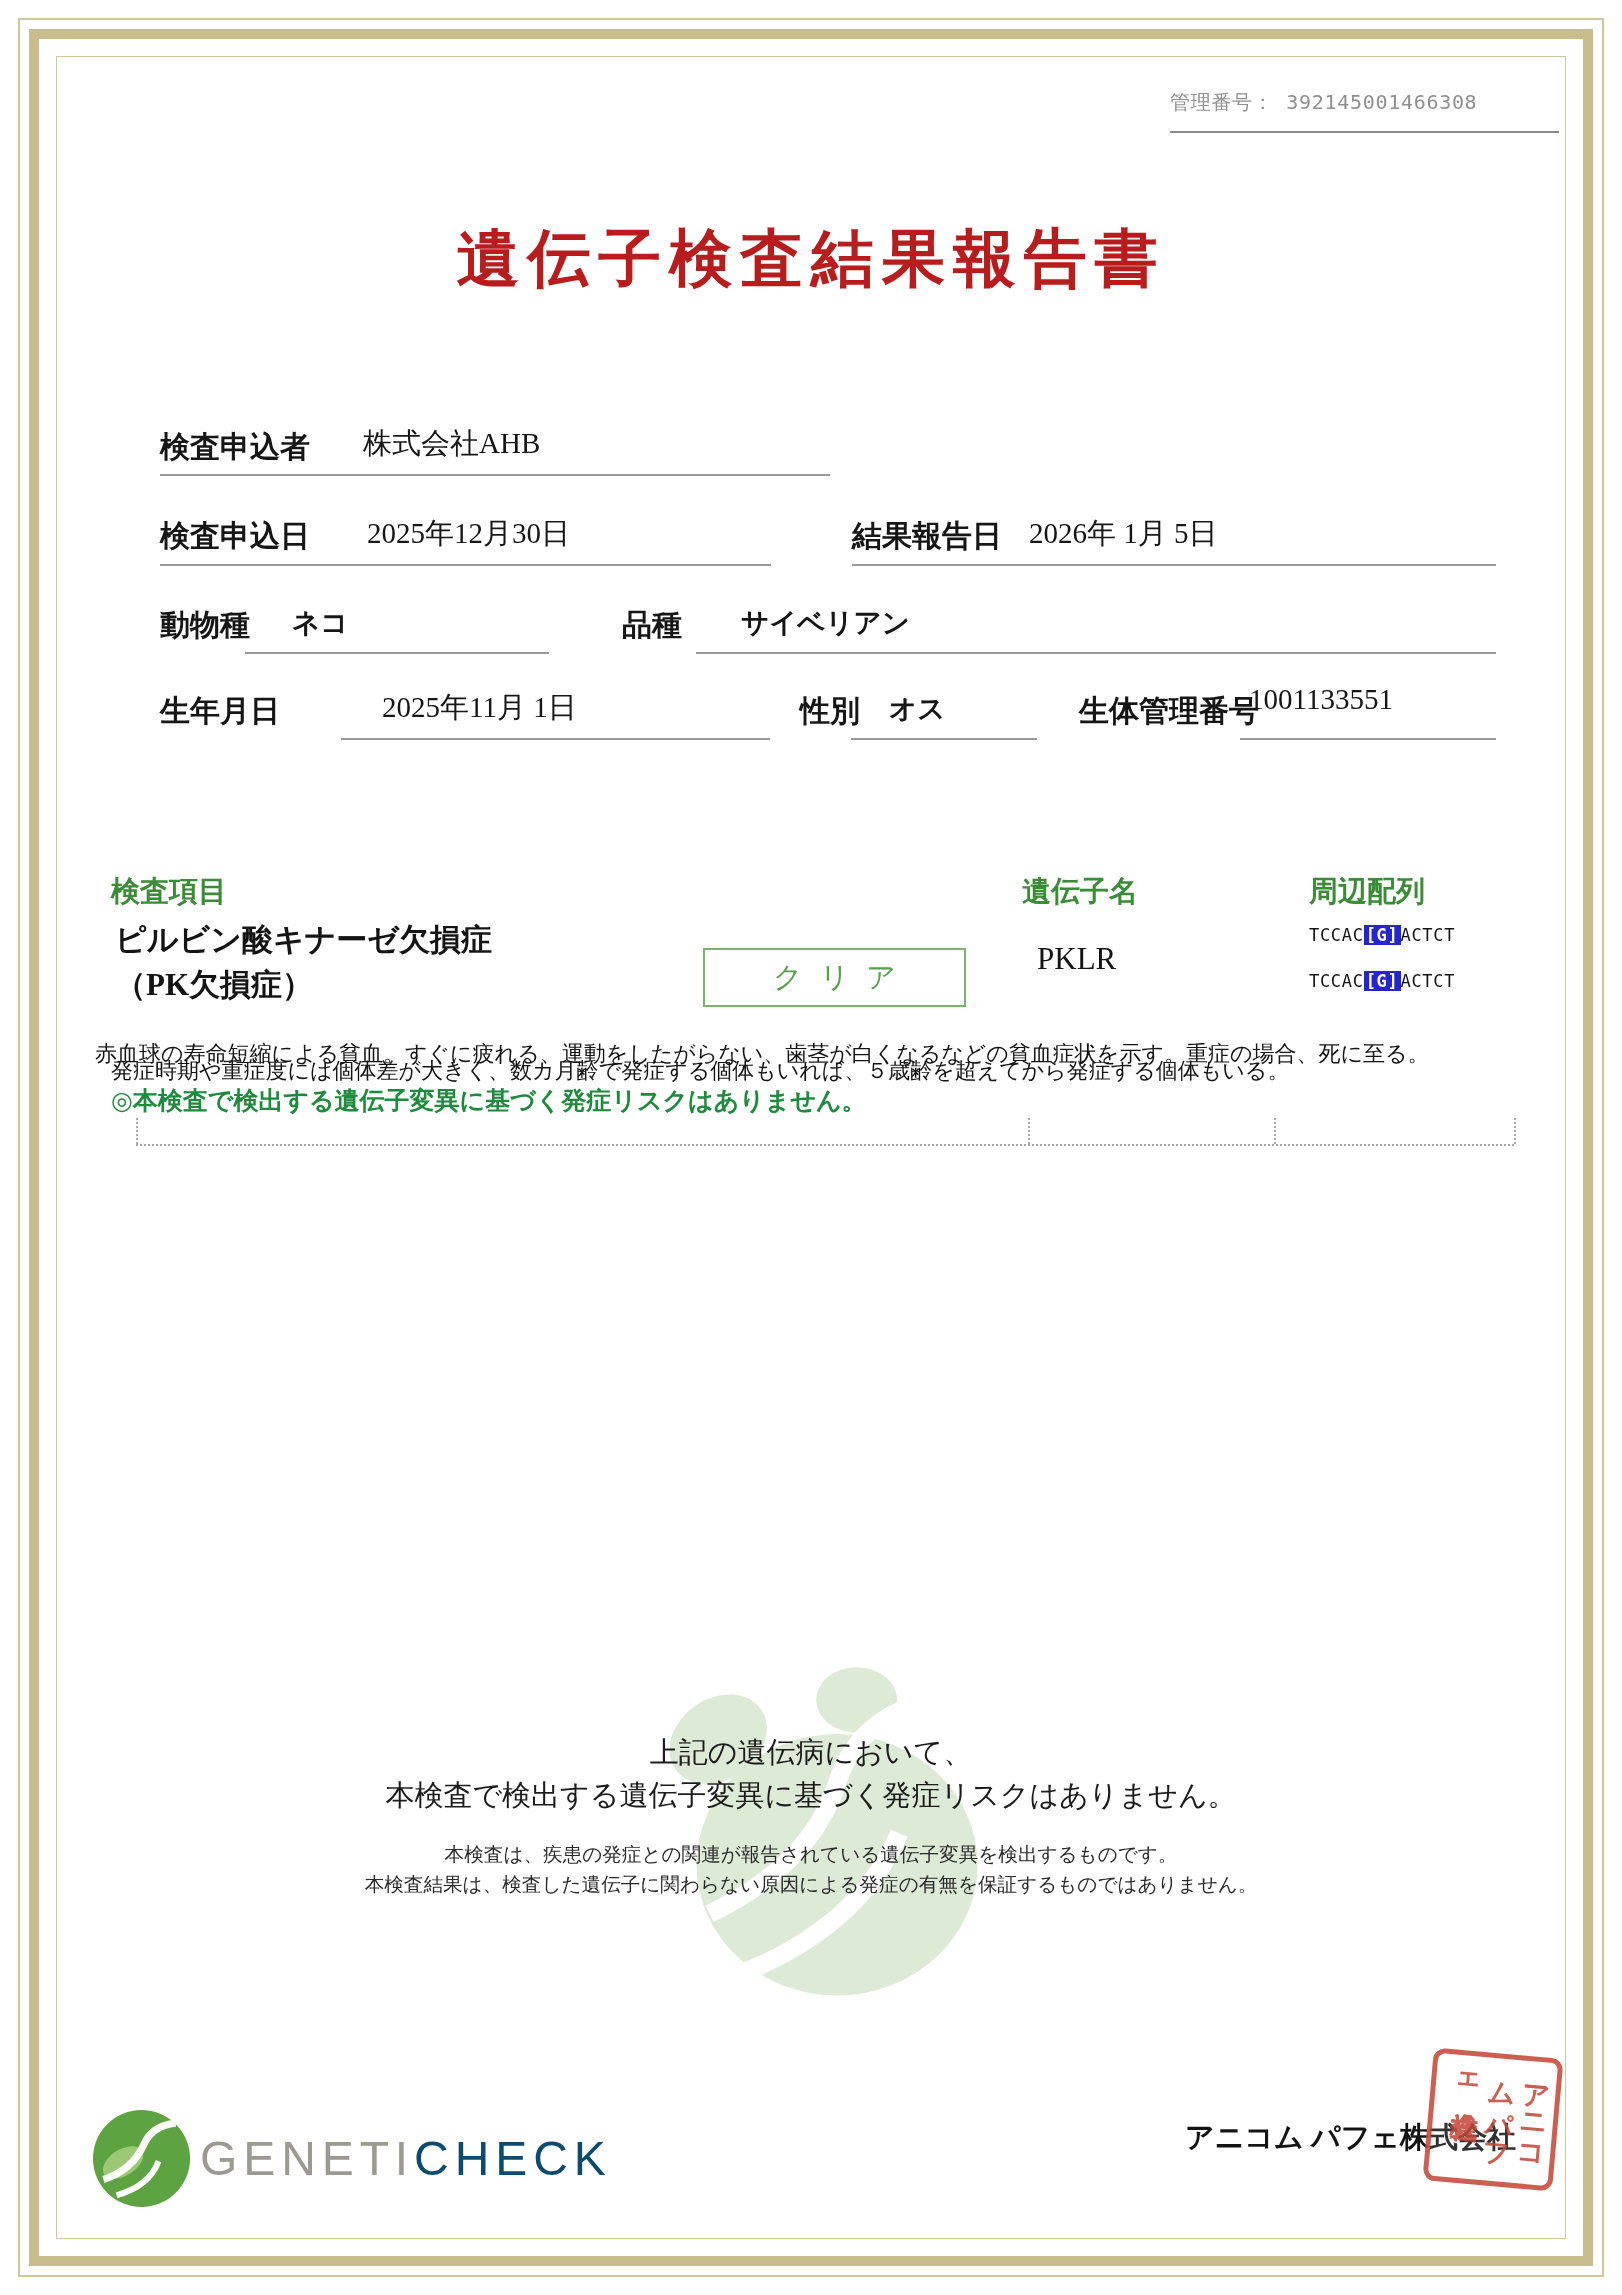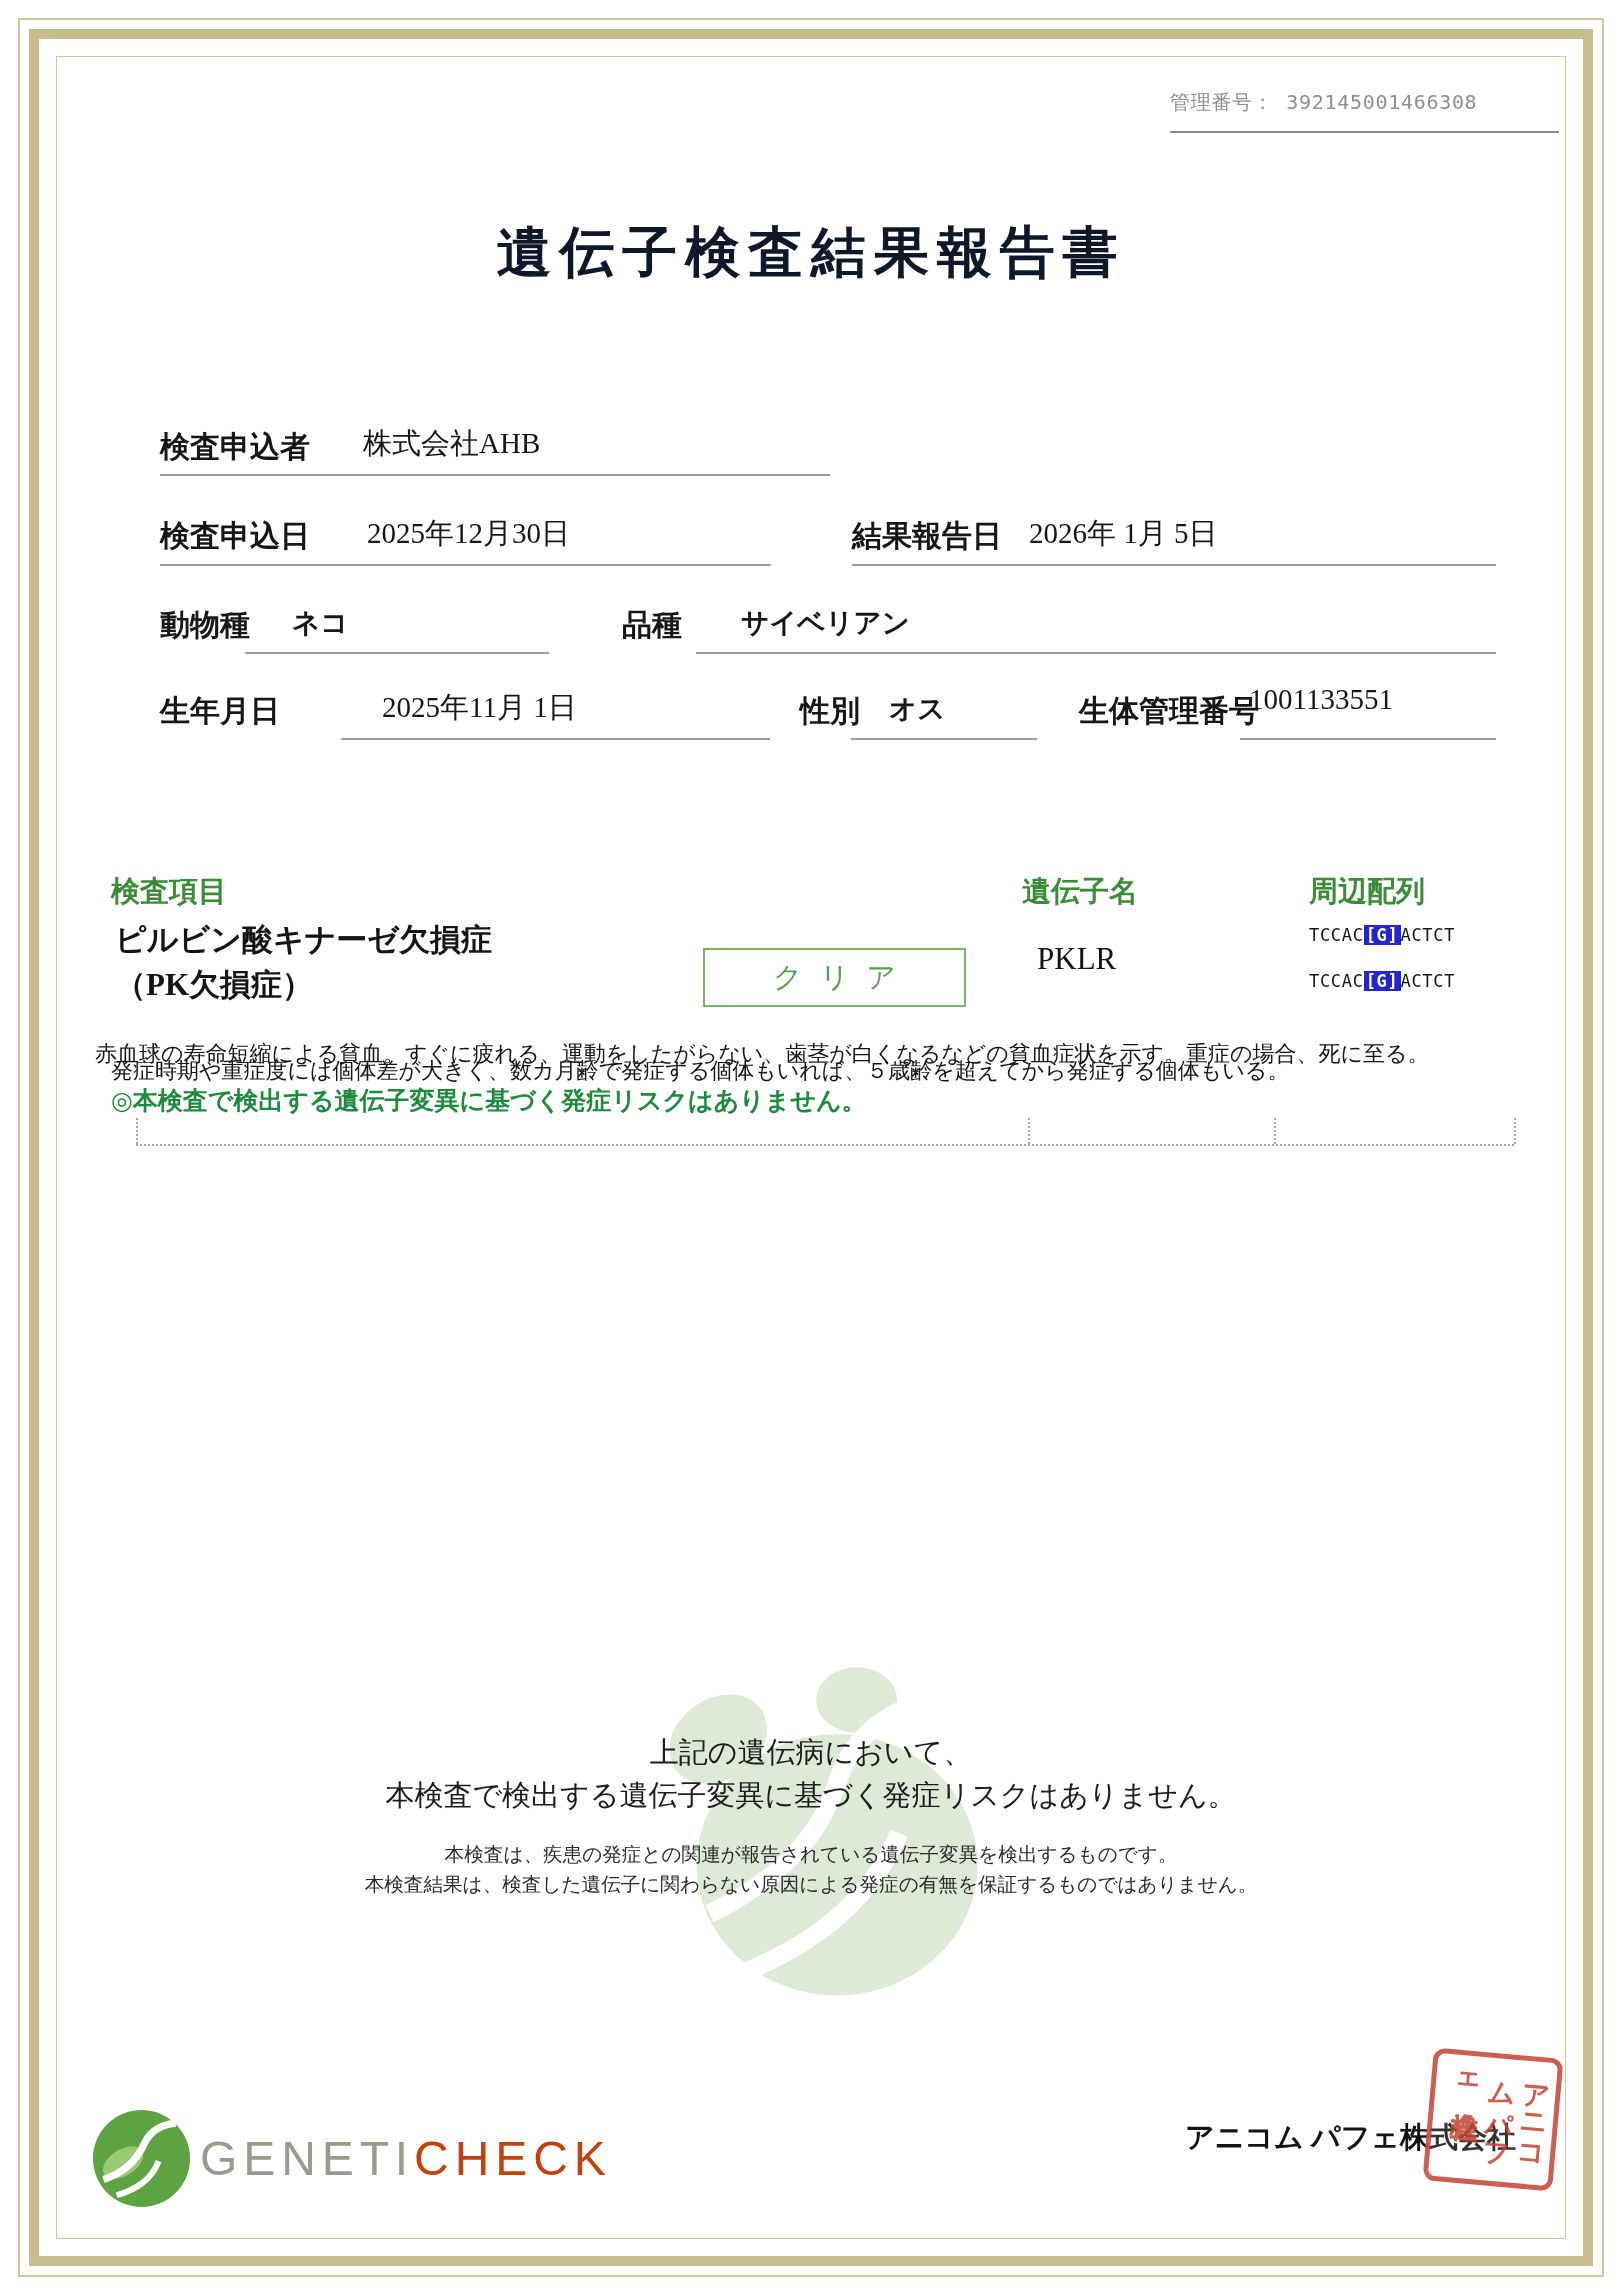--- a/index.html
+++ b/index.html
@@ -13,21 +13,21 @@
   }
   .abs{position:absolute;}
   
   .frame1{inset:18.3px;border:2px solid #d2c79b;}
   .frame2{inset:29px;border:10.5px solid #c9bd8d;}
   .frame3{inset:56px;border:1.3px solid #d2c79b;}
   
   .mgmt{left:1170px;top:89px;width:389px;font-family:"DejaVu Sans Mono","Liberation Mono",monospace;font-size:20px;color:#8f8f8f;letter-spacing:0.7px;white-space:nowrap;}
   .mgmt-line{left:1170px;top:131px;width:389px;border-bottom:2px solid #8a8a8a;}
   
-  .title{left:0;top:216px;width:1622px;text-align:center;font-size:55px;font-weight:bold;letter-spacing:7.9px;color:#0f172a;}
+  .title{left:0;top:216px;width:1622px;text-align:center;font-size:63px;font-weight:bold;letter-spacing:7.9px;color:#b91c1c;}
   
   .flabel{font-size:30px;font-weight:bold;color:#161616;white-space:nowrap;}
   .fvalue{font-size:29px;color:#161616;white-space:nowrap;}
   .fvalue-sans{font-family:"Liberation Sans","DejaVu Sans",sans-serif;font-size:27.5px;font-weight:600;color:#161616;white-space:nowrap;}
   .uline{border-bottom:2px solid #9a9a9a;height:0;}
   
   .ghead{font-size:29px;font-weight:bold;color:#3a8c36;white-space:nowrap;}
   .disease{font-size:31px;font-weight:bold;color:#141414;white-space:nowrap;}
   .result-box{
     left:703px;top:948px;width:259px;height:55px;
@@ -41,21 +41,21 @@
   .desc{font-size:22px;line-height:33px;color:#141414;white-space:nowrap;}
   .risk{font-size:25px;font-weight:bold;color:#1e8a3c;white-space:nowrap;}
   .dot-h{border-bottom:2px dotted #a9a9a9;height:0;}
   .dot-v{border-left:2px dotted #a9a9a9;width:0;}
   
   .sum-line{left:0;width:1622px;text-align:center;font-family:"Liberation Sans","DejaVu Sans",sans-serif;font-size:29px;color:#1c1c1c;}
   .disc-line{left:0;width:1622px;text-align:center;font-family:"Liberation Sans","DejaVu Sans",sans-serif;font-size:19.6px;color:#2a2a2a;}
   
   .logo-text{left:200px;top:2131px;font-family:"Liberation Sans","DejaVu Sans",sans-serif;font-size:48px;letter-spacing:5.9px;white-space:nowrap;}
   .logo-gray{color:#9a9a91;}
-  .logo-green{color:#c2410c;}
+  .logo-green{color:#0c4a6e;}
   .company{left:1185px;top:2118px;font-size:29px;font-weight:bold;color:#141414;white-space:nowrap;}
   .seal{
     left:1428px;top:2053px;width:115px;height:115px;
     border:5.9px solid #c64a3a;border-radius:11.8px;
     transform:rotate(5deg);
     color:#c64a3a;opacity:.88;
     writing-mode:vertical-rl;
     font-size:27.5px;font-weight:bold;line-height:1.25;
     padding:3.9px 2.6px;overflow:hidden;
     background:rgba(255,255,255,.15);

